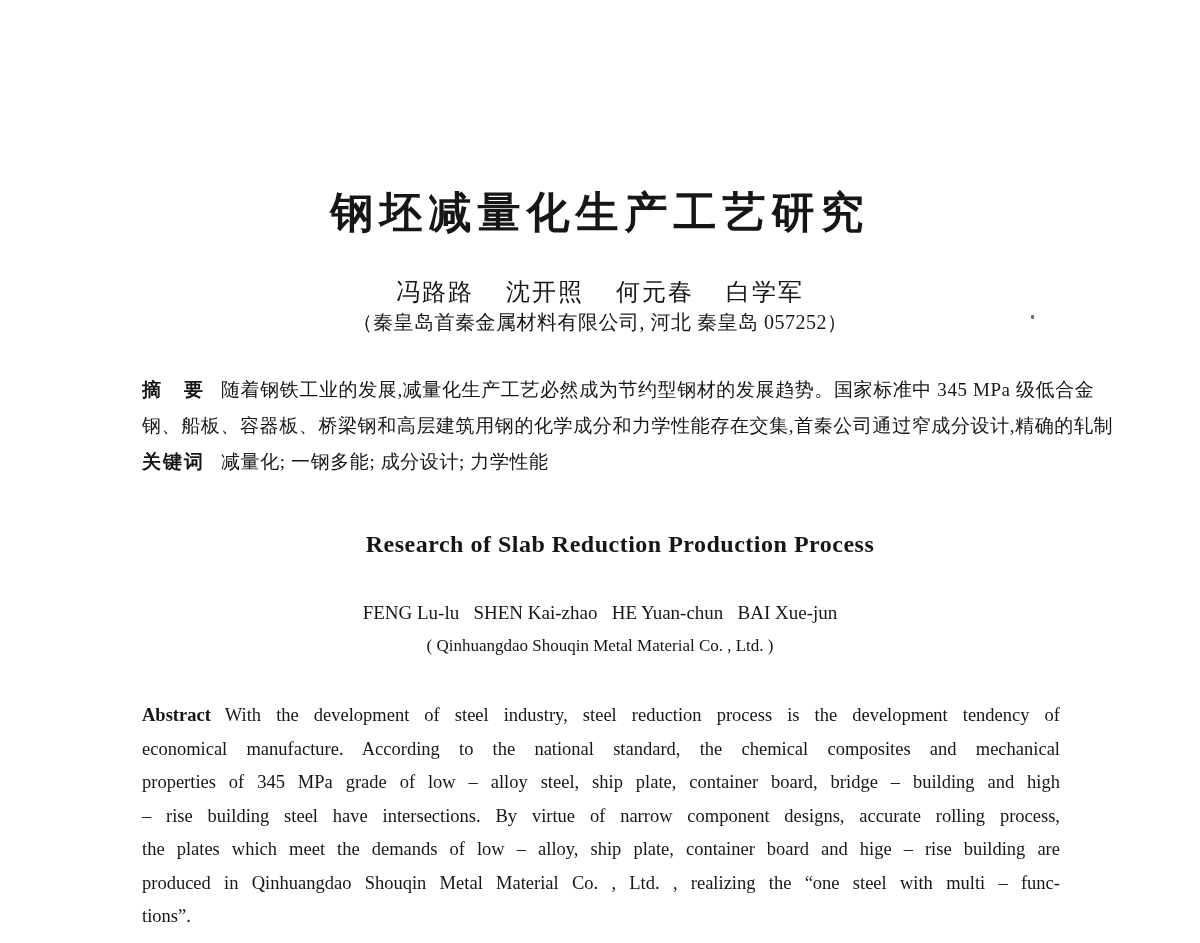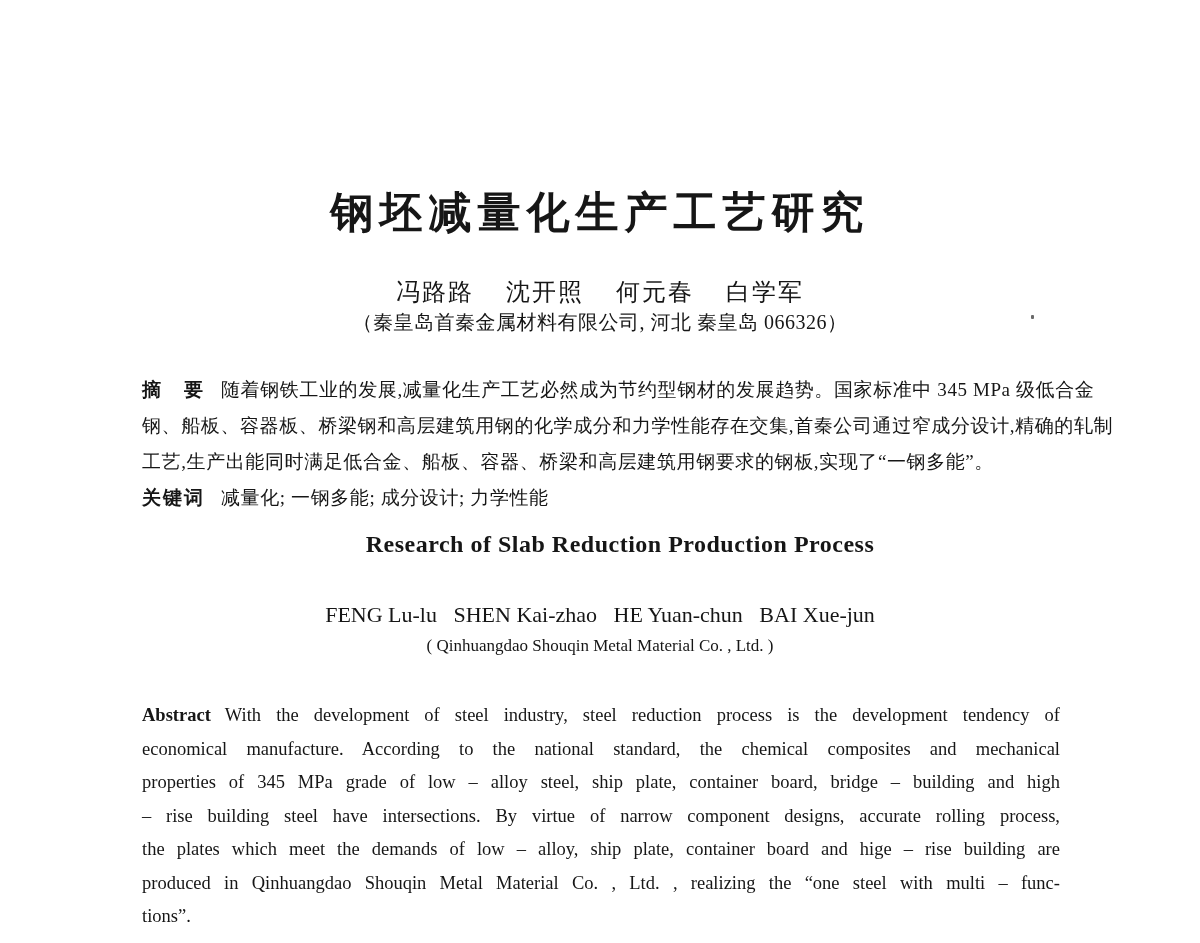--- a/index.html
+++ b/index.html
@@ -63,21 +63,21 @@
   .en-title {
     top: 531px;
     font-weight: bold;
     font-size: 24px;
     letter-spacing: 0.5px;
     white-space: pre;
     padding-left: 20px;
   }
   .en-authors {
     top: 602px;
-    font-size: 22px;
+    font-size: 19px;
     white-space: pre;
   }
   .en-affiliation {
     top: 636px;
     font-size: 17px;
     white-space: pre;
   }
   .en-abstract {
     position: absolute;
     left: 142px;
@@ -123,30 +123,29 @@
 </style>
 </head>
 <body>
 
 <div class="page">
 
   <div class="centered cn-title">钢坯减量化生产工艺研究</div>
 
   <div class="centered cn-authors">冯路路    沈开照    何元春    白学军</div>
 
-  <div class="centered cn-affiliation">（秦皇岛首秦金属材料有限公司, 河北 秦皇岛 066326）</div>
+  <div class="centered cn-affiliation">（秦皇岛首秦金属材料有限公司, 河北 秦皇岛 057252）</div>
 
   <div class="artifact-dot"></div>
 
   <div class="cn-abstract">
     <div class="line">
       <span class="cn-label">摘　要</span><span>随着钢铁工业的发展,减量化生产工艺必然成为节约型钢材的发展趋势。国家标准中 345 MPa 级低合金</span>
     </div>
     <div class="line">钢、船板、容器板、桥梁钢和高层建筑用钢的化学成分和力学性能存在交集,首秦公司通过窄成分设计,精确的轧制</div>
-    <div class="line">工艺,生产出能同时满足低合金、船板、容器、桥梁和高层建筑用钢要求的钢板,实现了“一钢多能”。</div>
     <div class="line">
       <span class="cn-label">关键词</span><span>减量化; 一钢多能; 成分设计; 力学性能</span>
     </div>
   </div>
 
   <div class="centered en-title">Research of Slab Reduction Production Process</div>
 
   <div class="centered en-authors">FENG Lu-lu   SHEN Kai-zhao   HE Yuan-chun   BAI Xue-jun</div>
 
   <div class="centered en-affiliation">( Qinhuangdao Shouqin Metal Material Co. , Ltd. )</div>

